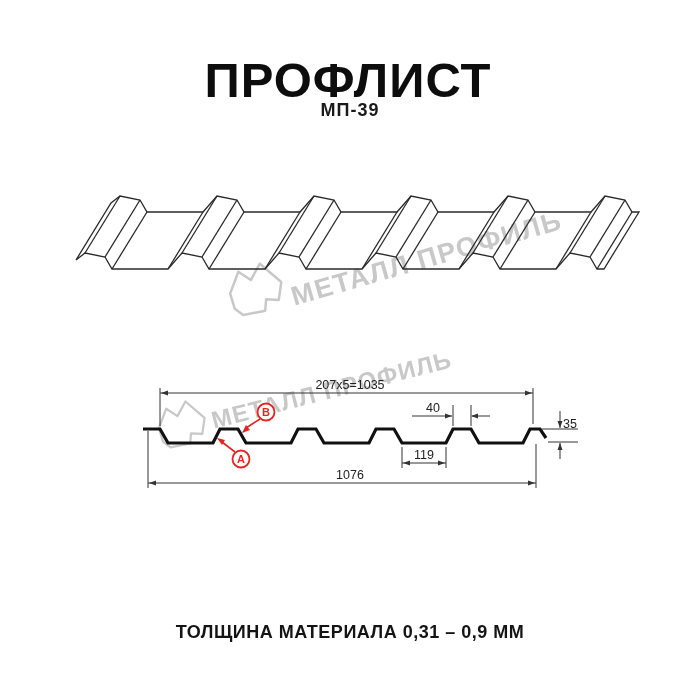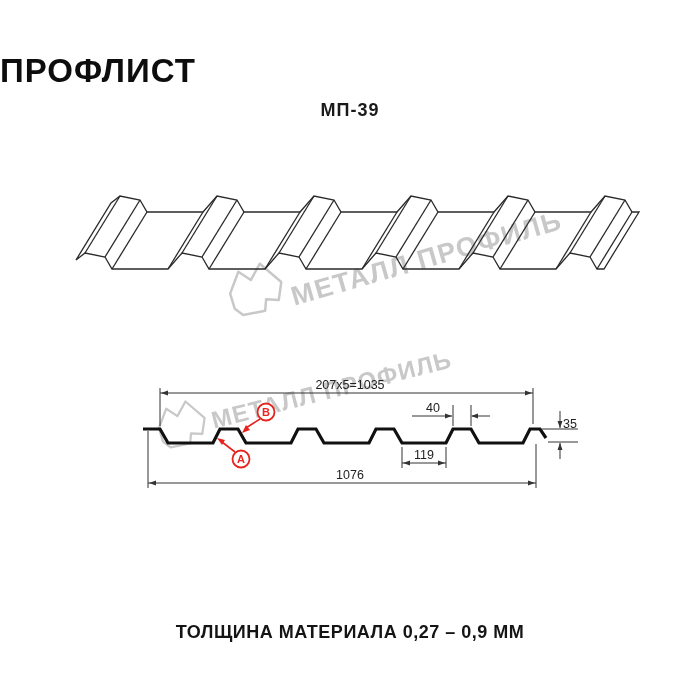--- a/index.html
+++ b/index.html
@@ -1,19 +1,19 @@
 <!DOCTYPE html>
 <html><head>
 <meta charset="utf-8">
 <style>
   html,body{margin:0;padding:0;}
   body{width:700px;height:700px;background:#ffffff;position:relative;overflow:hidden;
        font-family:"Liberation Sans",sans-serif;color:#111;}
   .abs{position:absolute;}
-  .page-title{left:0;right:4px;top:52px;text-align:left;font-size:33px;font-weight:800;
+  .page-title{left:0;right:4px;top:52px;text-align:center;font-size:49px;font-weight:800;
               letter-spacing:1px;color:#0d0d0d;z-index:4;}
   .page-subtitle{left:0;right:0;top:100px;text-align:center;font-size:18px;font-weight:700;
                  letter-spacing:1px;color:#1a1a1a;z-index:4;}
   .footer-note{left:0;right:0;top:622px;text-align:center;font-size:18px;font-weight:700;
                letter-spacing:.5px;color:#141414;z-index:4;}
   .wm{white-space:nowrap;color:#c8c8c8;font-weight:700;}
   .wm1-text{left:292px;top:282px;font-size:27px;letter-spacing:1.5px;
             transform:rotate(-16deg);transform-origin:0 50%;z-index:2;}
   .wm2-text{left:212px;top:407px;font-size:24px;letter-spacing:1.2px;
             transform:rotate(-14.5deg);transform-origin:0 50%;z-index:0;}
@@ -147,13 +147,13 @@
     <text class="redtext" x="266" y="416" text-anchor="middle">B</text>
   </g>
   <g>
     <line x1="235" y1="452" x2="222" y2="442" stroke="#e8241f" stroke-width="1.6"></line>
     <polygon points="217,438 225,440 222,445" fill="#e8241f"></polygon>
     <circle cx="241" cy="459" r="8.5" fill="#ffffff" stroke="#e8241f" stroke-width="1.8"></circle>
     <text class="redtext" x="241" y="463" text-anchor="middle">A</text>
   </g>
 </svg>
 
-<div class="abs footer-note">ТОЛЩИНА МАТЕРИАЛА 0,27 – 0,9 ММ</div>
+<div class="abs footer-note">ТОЛЩИНА МАТЕРИАЛА 0,31 – 0,9 ММ</div>
 
 </body></html>

